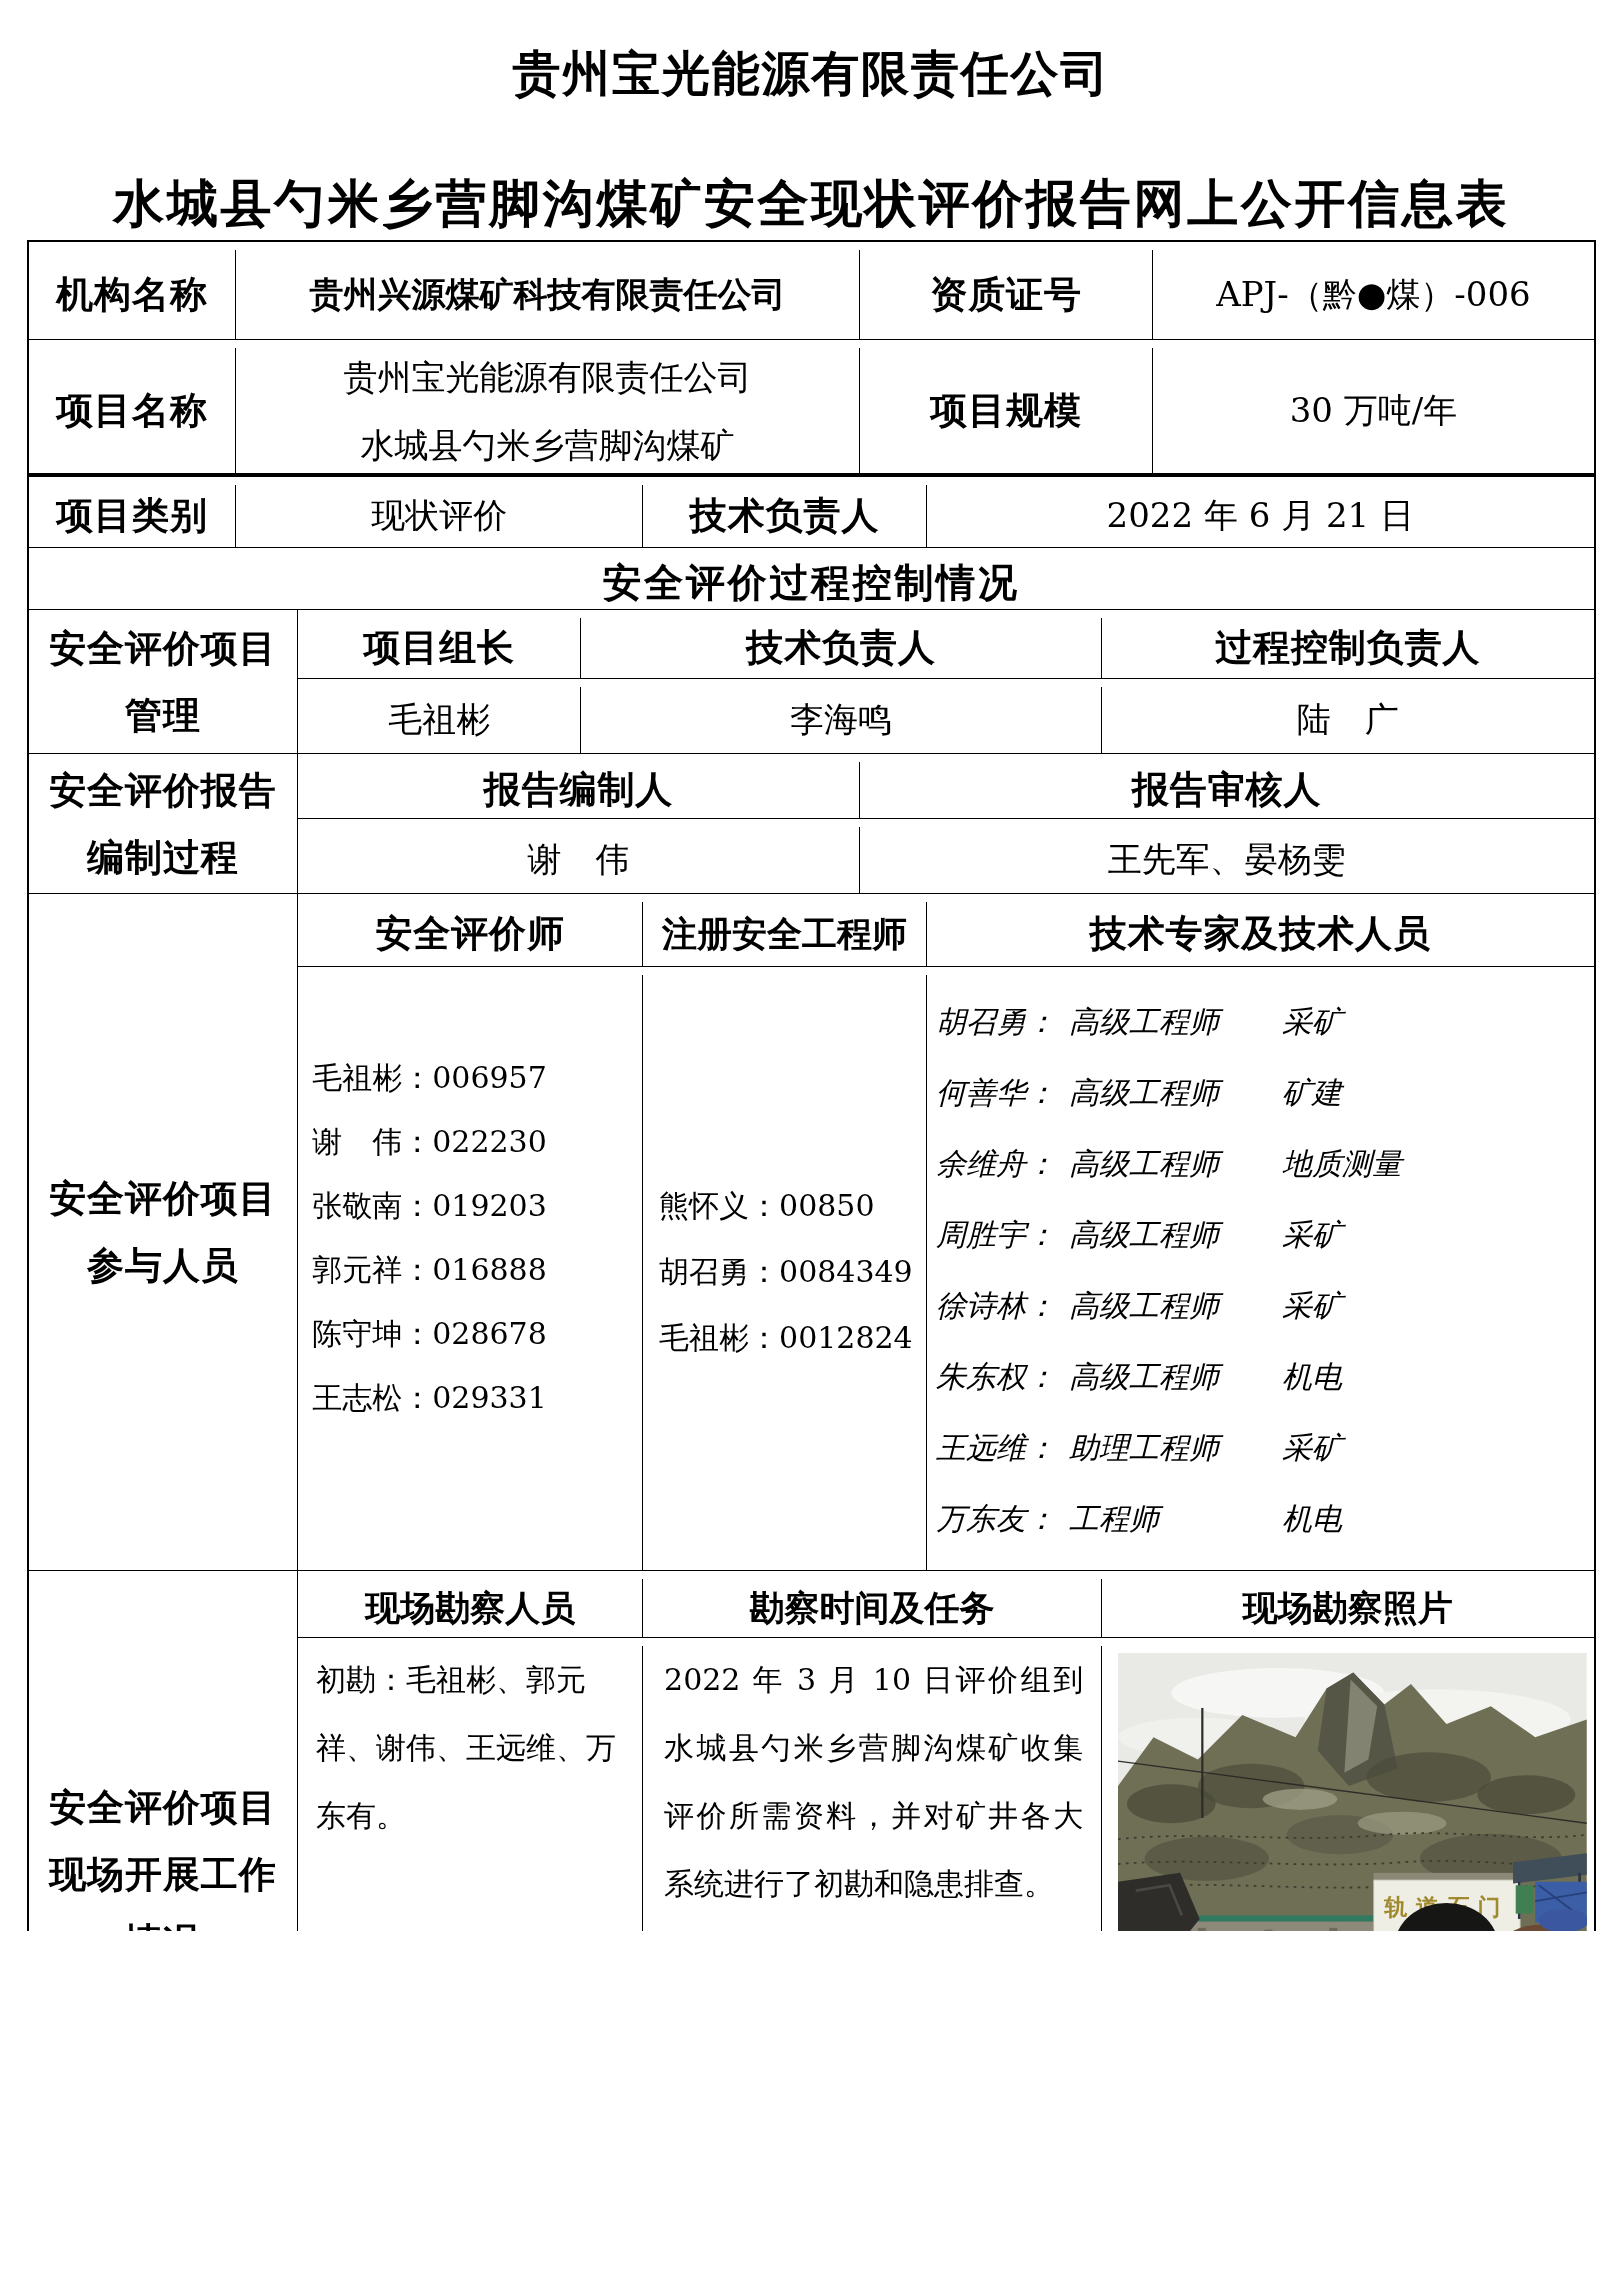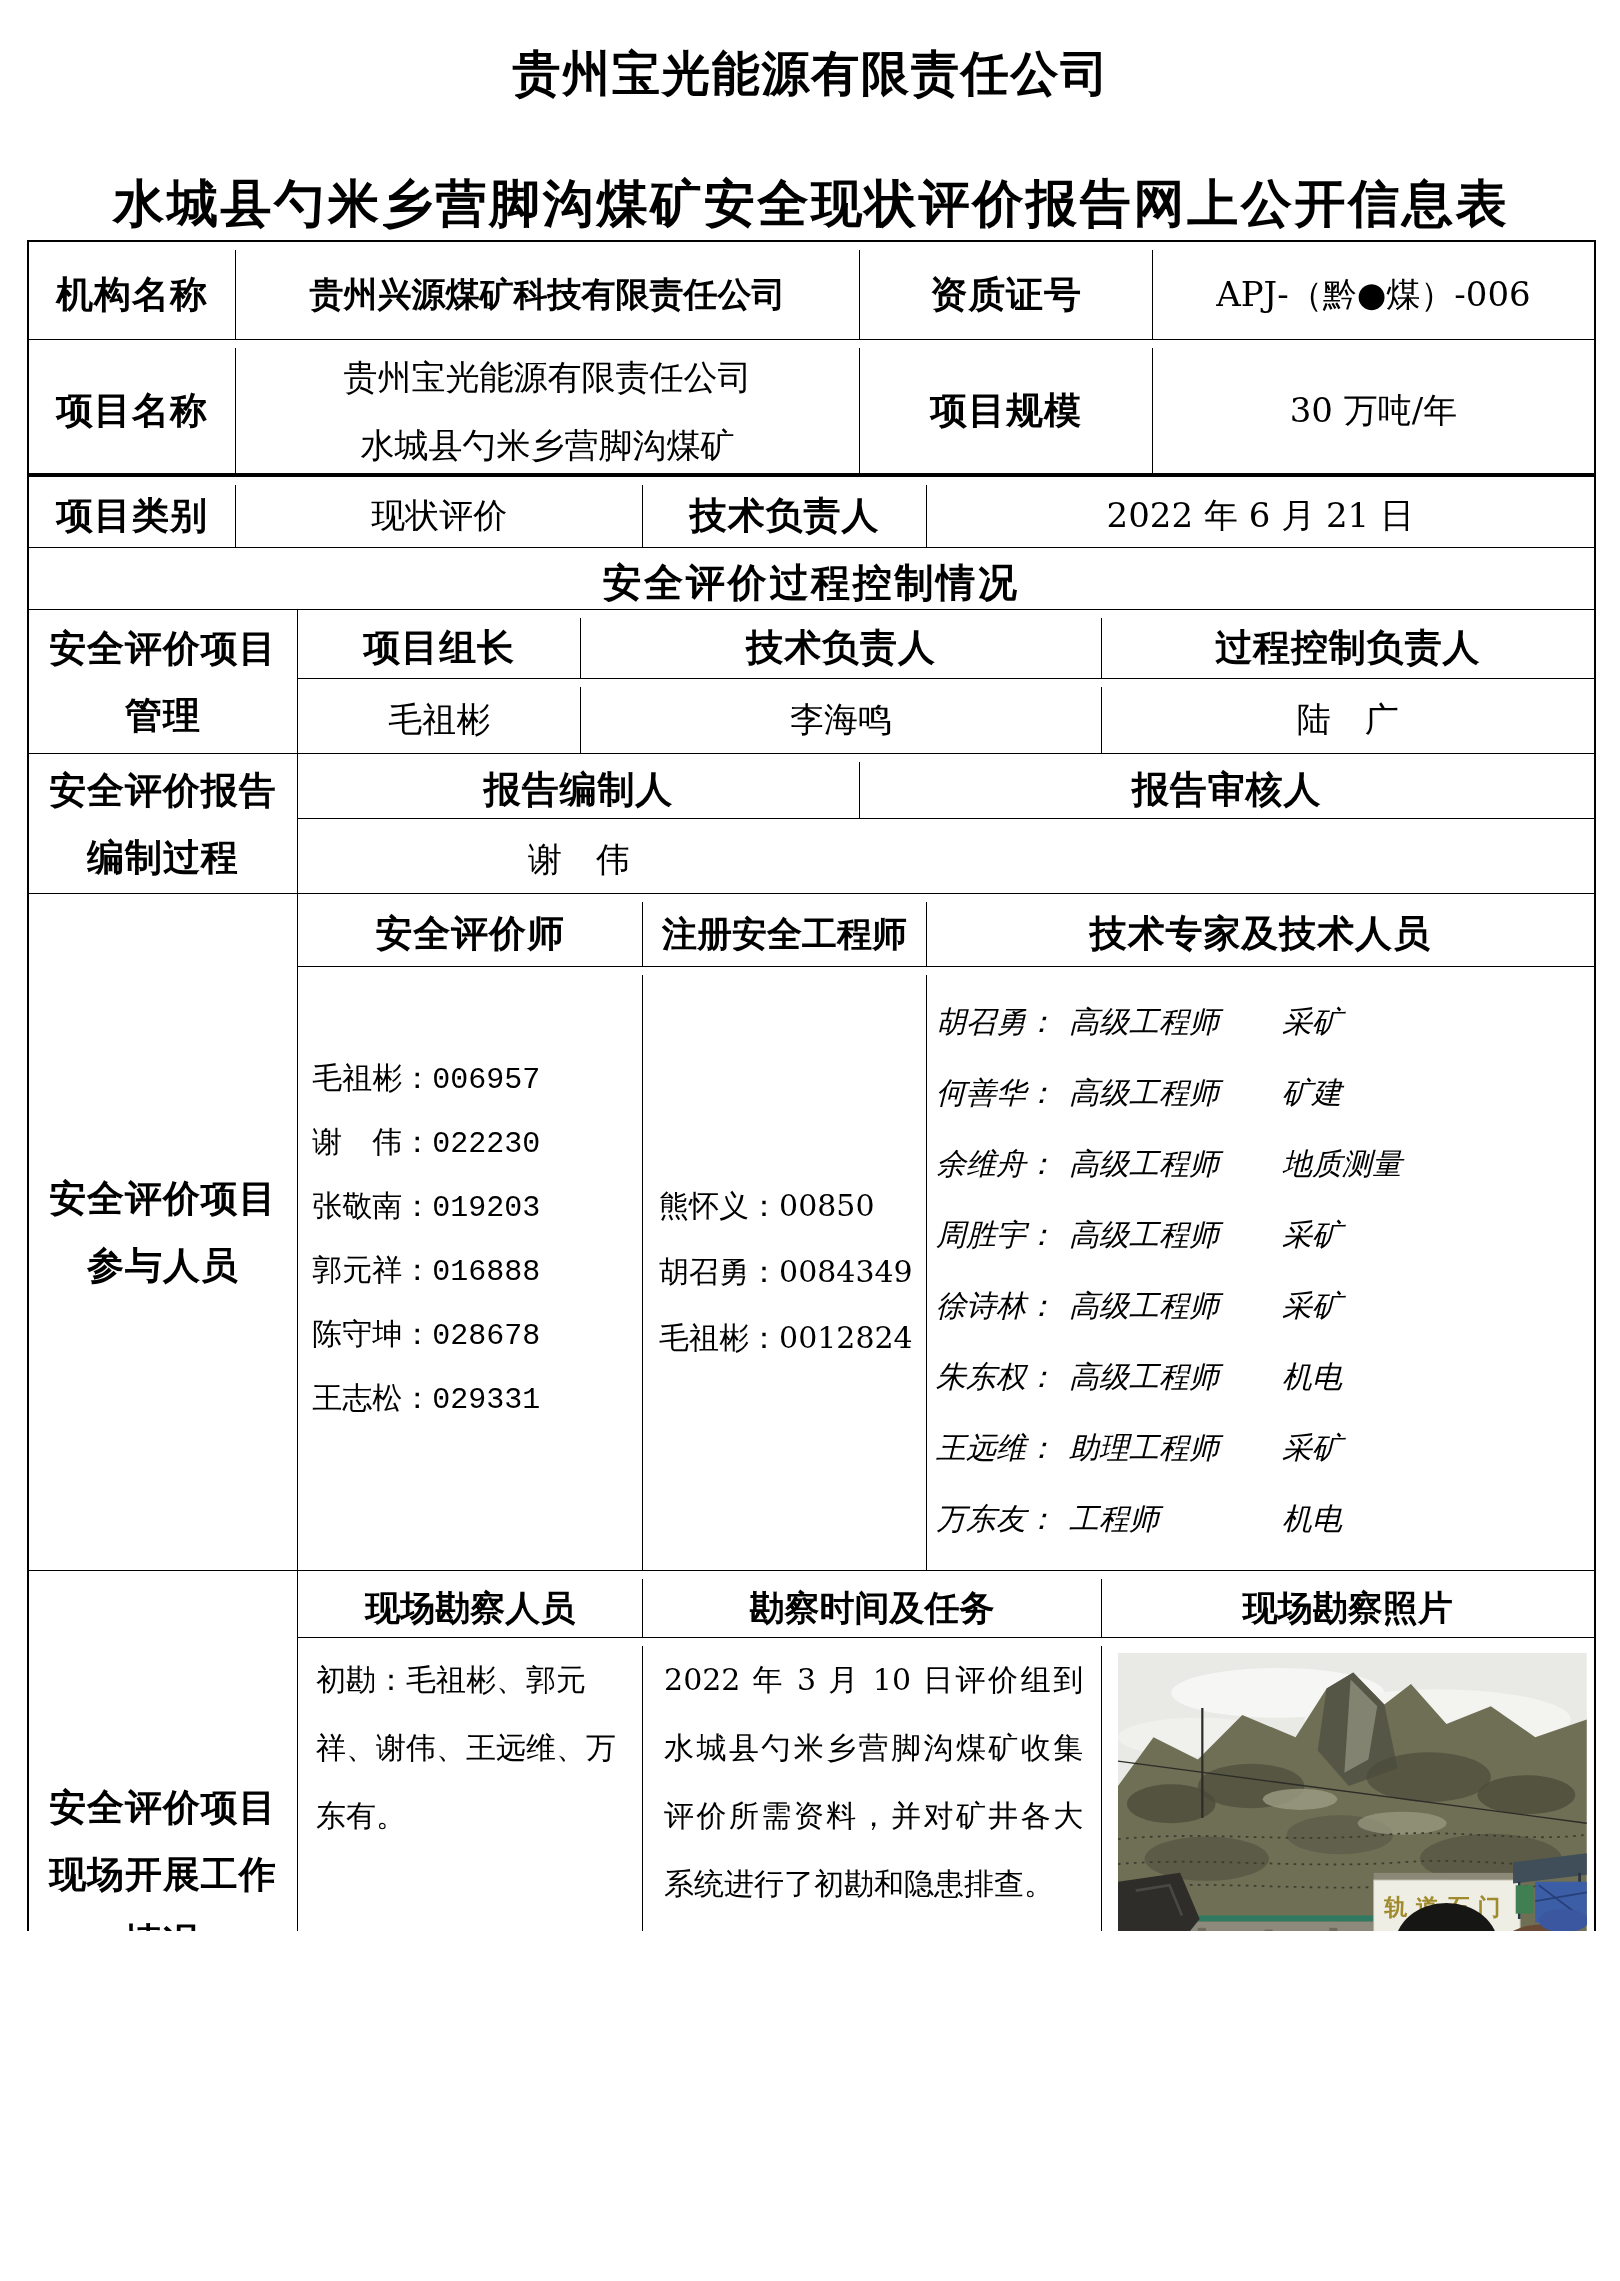--- a/index.html
+++ b/index.html
@@ -40,21 +40,21 @@
   .f1{height:69px;} .f2{height:74px;}
   .g1{height:65px;} .g2{height:74px;}
   .hh{height:73px;} .hc{height:603px;}
   .ih{height:67px;} .ic{height:540px;}
   .w-f1{width:21.84%;} .w-f2{width:40.21%;}
   .w-g1{width:43.35%;}
   .w-h1{width:26.62%;} .w-h2{width:21.92%;}
   .w-i2{width:35.42%;}
   .fit{font-size:35px;letter-spacing:0;}
   .list-cell{justify-content:flex-start;align-items:stretch;text-align:left;font-size:30px;}
-  .roster{padding:71px 2px 0 14px;font-family:Liberation Mono, monospace;}
+  .roster{padding:71px 2px 0 14px;}
   .roster .roster-line{height:64px;display:flex;align-items:center;white-space:nowrap;}
   .roster-mid{justify-content:center;padding-left:16px;}
   .roster-mid .roster-line{height:66px;display:flex;align-items:center;white-space:nowrap;}
   .experts{padding:12.4px 3.5px 0 8.9px;}
   .expert-line{height:71px;display:flex;align-items:center;white-space:nowrap;font-style:italic;}
   .e-name{display:inline-block;width:133px;}
   .e-title{display:inline-block;width:213px;}
   .para-cell{font-size:30px;text-align:left;align-items:stretch;justify-content:flex-start;}
   .para-cell p{margin:0;line-height:68px;}
   .just{text-align:justify;}
@@ -128,20 +128,21 @@
         <div>安全评价报告</div>
         <div>编制过程</div>
       </div>
       <div class="right">
         <div class="sub g1 thickb">
           <div class="c hdr w-g1">报告编制人</div>
           <div class="c hdr grow">报告审核人</div>
         </div>
         <div class="sub g2">
           <div class="c val w-g1">谢　伟</div>
+          <div class="c val grow">王先军、晏杨雯</div>
         </div>
       </div>
     </div>
 
     <div class="sec">
       <div class="lbl hdr">
         <div>安全评价项目</div>
         <div>参与人员</div>
       </div>
       <div class="right">

